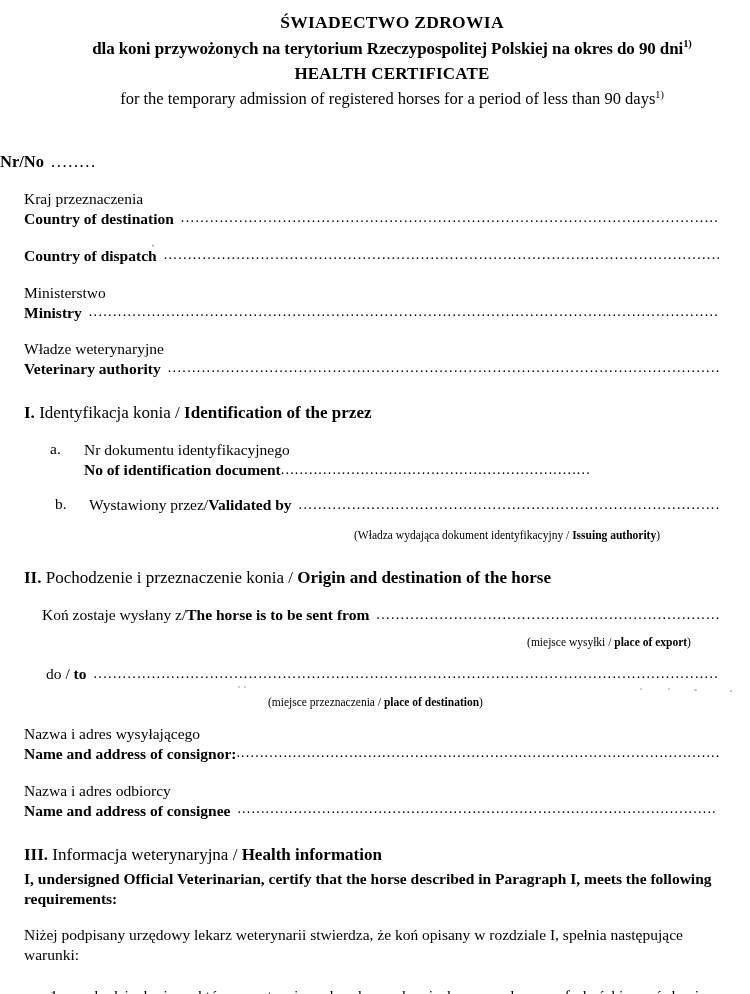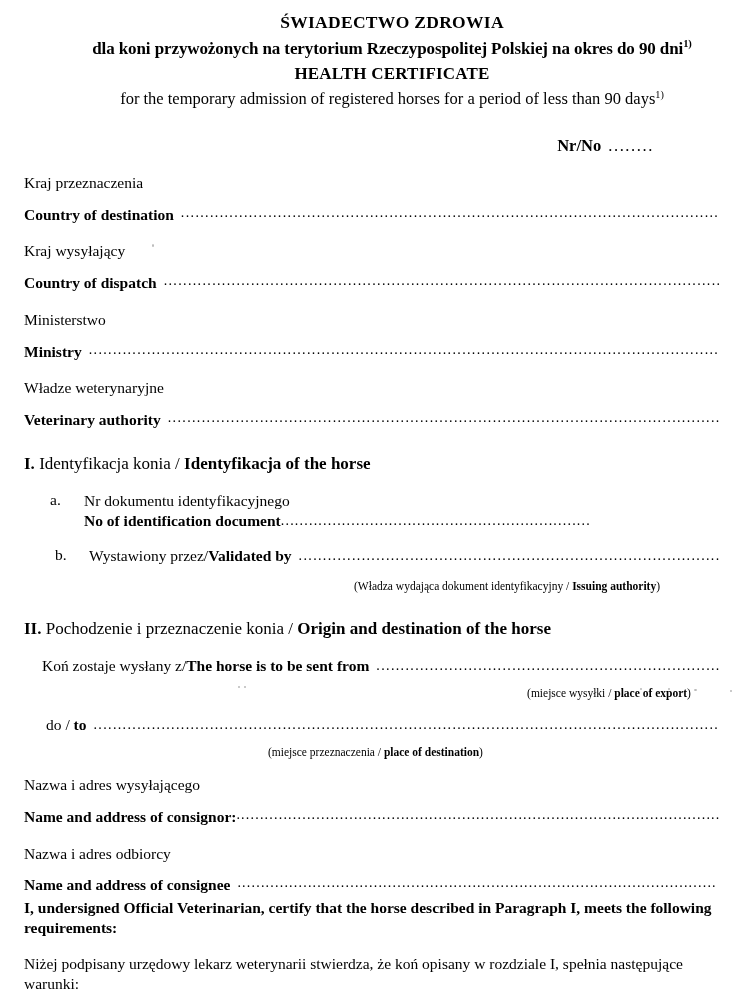--- a/index.html
+++ b/index.html
@@ -58,46 +58,44 @@
     margin-top: 2px;
   }
   sup.note {
     font-size: 0.62em;
     vertical-align: super;
     line-height: 0;
   }
 
   
   .nr-line {
-    margin-top: 26px;
-    padding-right: 96px;
-    text-align: right;
+    margin-top: 42px;
+    padding-right: 48px;
     font-size: 16.5px;
   }
   .nr-label-light { font-weight: bold; }
   .nr-dots { letter-spacing: 1.6px; font-weight: normal; }
 
   
   .field {
     margin-left: 24px;
     margin-right: 30px;
     margin-top: 18px;
   }
   .field .pl {
     font-size: 15.5px;
     font-weight: normal;
     line-height: 1.22;
     white-space: nowrap;
   }
   .field .en-row {
     display: flex;
-    align-items: flex-start;
-    font-size: 15.5px;
-    line-height: 1.25;
-    margin-top: 12px;
+    align-items: center;
+    font-size: 15.5px;
+    line-height: 1.25;
   }
   .field .en {
     font-weight: bold;
     white-space: nowrap;
     flex: 0 0 auto;
   }
   .dotfill {
     flex: 1 1 auto;
     overflow: hidden;
     white-space: nowrap;
@@ -239,21 +237,20 @@
   <div class="field">
     <div class="pl">Kraj przeznaczenia</div>
     <div class="en-row">
       <span class="en">Country of destination</span>
       <span class="gap-sm"></span>
       <span class="dotfill">......................................................................................................................</span>
     </div>
   </div>
 
   <div class="field">
-    <div class="pl">Kraj wysyłający</div>
     <div class="en-row">
       <span class="en">Country of dispatch</span>
       <span class="gap-sm"></span>
       <span class="dotfill">.........................................................................................................................</span>
     </div>
   </div>
 
   <div class="field">
     <div class="pl">Ministerstwo</div>
     <div class="en-row">
@@ -269,21 +266,21 @@
       <span class="en">Veterinary authority</span>
       <span class="gap-sm"></span>
       <span class="dotfill">.........................................................................................................................</span>
     </div>
   </div>
 
   <div class="sec-head">
     <span class="num">I.</span>
     <span class="pl">Identyfikacja konia</span>
     <span class="pl">/</span>
-    <span class="en">Identyfikacja of the horse</span>
+    <span class="en">Identification of the przez</span>
   </div>
 
   <div class="sub-item item-a">
     <span class="marker">a.</span>
     <span class="body">
       <span class="pl">Nr dokumentu identyfikacyjnego</span>
       <span class="en-row">
         <span class="en" style="font-weight:bold;white-space:nowrap;">No of identification document</span>
         <span class="dotfill tight">..................................................................</span>
       </span>
@@ -336,20 +333,26 @@
 
   <div class="field">
     <div class="pl">Nazwa i adres odbiorcy</div>
     <div class="en-row">
       <span class="en">Name and address of consignee</span>
       <span class="gap-sm"></span>
       <span class="dotfill tight">......................................................................................................</span>
     </div>
   </div>
 
+  <div class="sec-head">
+    <span class="num">III.</span>
+    <span class="pl">Informacja weterynaryjna</span>
+    <span class="pl">/</span>
+    <span class="en">Health information</span>
+  </div>
 
   <div class="para en">I, undersigned Official Veterinarian, certify that the horse described in Paragraph I, meets the following requirements:</div>
   <div class="para pl">Niżej podpisany urzędowy lekarz weterynarii stwierdza, że koń opisany w rozdziale I, spełnia następujące warunki:</div>
 
   <div class="req-list">
     <div class="req-item">
       <span class="num">1.</span>
       <span class="txt">pochodzi z kraju, w którym następujące choroby są obowiązkowo zwalczane: afrykański pomór koni, zaraza stadnicza, nosacizna, zapalenie mózgu i rdzenia kręgowego koni /wszystkie formy, łącznie z wenezuelskim zapaleniem mózgu i rdzenia, zakaźna anemia koni, pęcherzykowe zapalenie jamy ustnej, wścieklizna i wąglik,</span>
     </div>
   </div>

